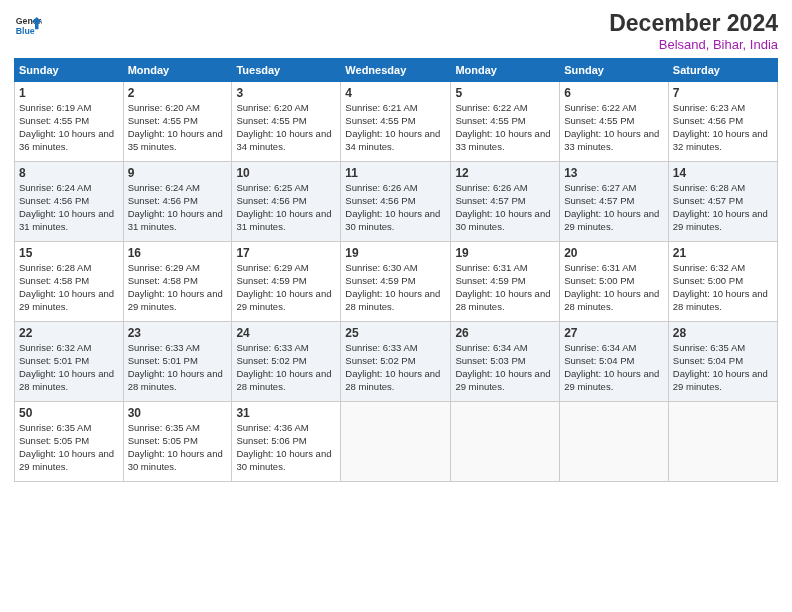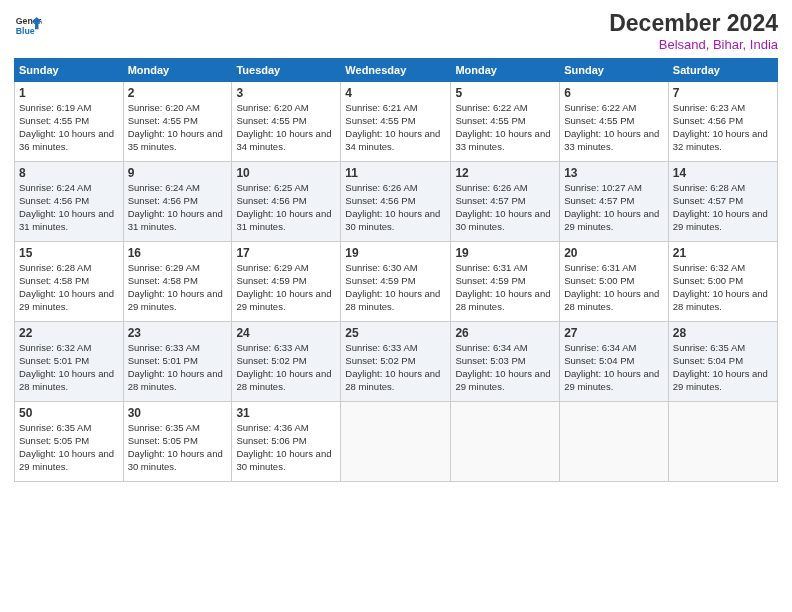--- a/index.html
+++ b/index.html
@@ -117,21 +117,21 @@
           <td><span class="day-num">5</span><span>Sunrise: 6:22 AM</span><br><span>Sunset: 4:55 PM</span><br><span>Daylight: 10 hours and 33 minutes.</span></td>
           <td><span class="day-num">6</span><span>Sunrise: 6:22 AM</span><br><span>Sunset: 4:55 PM</span><br><span>Daylight: 10 hours and 33 minutes.</span></td>
           <td><span class="day-num">7</span><span>Sunrise: 6:23 AM</span><br><span>Sunset: 4:56 PM</span><br><span>Daylight: 10 hours and 32 minutes.</span></td>
         </tr>
         <tr>
           <td><span class="day-num">8</span><span>Sunrise: 6:24 AM</span><br><span>Sunset: 4:56 PM</span><br><span>Daylight: 10 hours and 31 minutes.</span></td>
           <td><span class="day-num">9</span><span>Sunrise: 6:24 AM</span><br><span>Sunset: 4:56 PM</span><br><span>Daylight: 10 hours and 31 minutes.</span></td>
           <td><span class="day-num">10</span><span>Sunrise: 6:25 AM</span><br><span>Sunset: 4:56 PM</span><br><span>Daylight: 10 hours and 31 minutes.</span></td>
           <td><span class="day-num">11</span><span>Sunrise: 6:26 AM</span><br><span>Sunset: 4:56 PM</span><br><span>Daylight: 10 hours and 30 minutes.</span></td>
           <td><span class="day-num">12</span><span>Sunrise: 6:26 AM</span><br><span>Sunset: 4:57 PM</span><br><span>Daylight: 10 hours and 30 minutes.</span></td>
-          <td><span class="day-num">13</span><span>Sunrise: 10:27 AM</span><br><span>Sunset: 4:57 PM</span><br><span>Daylight: 10 hours and 29 minutes.</span></td>
+          <td><span class="day-num">13</span><span>Sunrise: 6:27 AM</span><br><span>Sunset: 4:57 PM</span><br><span>Daylight: 10 hours and 29 minutes.</span></td>
           <td><span class="day-num">14</span><span>Sunrise: 6:28 AM</span><br><span>Sunset: 4:57 PM</span><br><span>Daylight: 10 hours and 29 minutes.</span></td>
         </tr>
         <tr>
           <td><span class="day-num">15</span><span>Sunrise: 6:28 AM</span><br><span>Sunset: 4:58 PM</span><br><span>Daylight: 10 hours and 29 minutes.</span></td>
           <td><span class="day-num">16</span><span>Sunrise: 6:29 AM</span><br><span>Sunset: 4:58 PM</span><br><span>Daylight: 10 hours and 29 minutes.</span></td>
           <td><span class="day-num">17</span><span>Sunrise: 6:29 AM</span><br><span>Sunset: 4:59 PM</span><br><span>Daylight: 10 hours and 29 minutes.</span></td>
           <td><span class="day-num">19</span><span>Sunrise: 6:30 AM</span><br><span>Sunset: 4:59 PM</span><br><span>Daylight: 10 hours and 28 minutes.</span></td>
           <td><span class="day-num">19</span><span>Sunrise: 6:31 AM</span><br><span>Sunset: 4:59 PM</span><br><span>Daylight: 10 hours and 28 minutes.</span></td>
           <td><span class="day-num">20</span><span>Sunrise: 6:31 AM</span><br><span>Sunset: 5:00 PM</span><br><span>Daylight: 10 hours and 28 minutes.</span></td>
           <td><span class="day-num">21</span><span>Sunrise: 6:32 AM</span><br><span>Sunset: 5:00 PM</span><br><span>Daylight: 10 hours and 28 minutes.</span></td>

